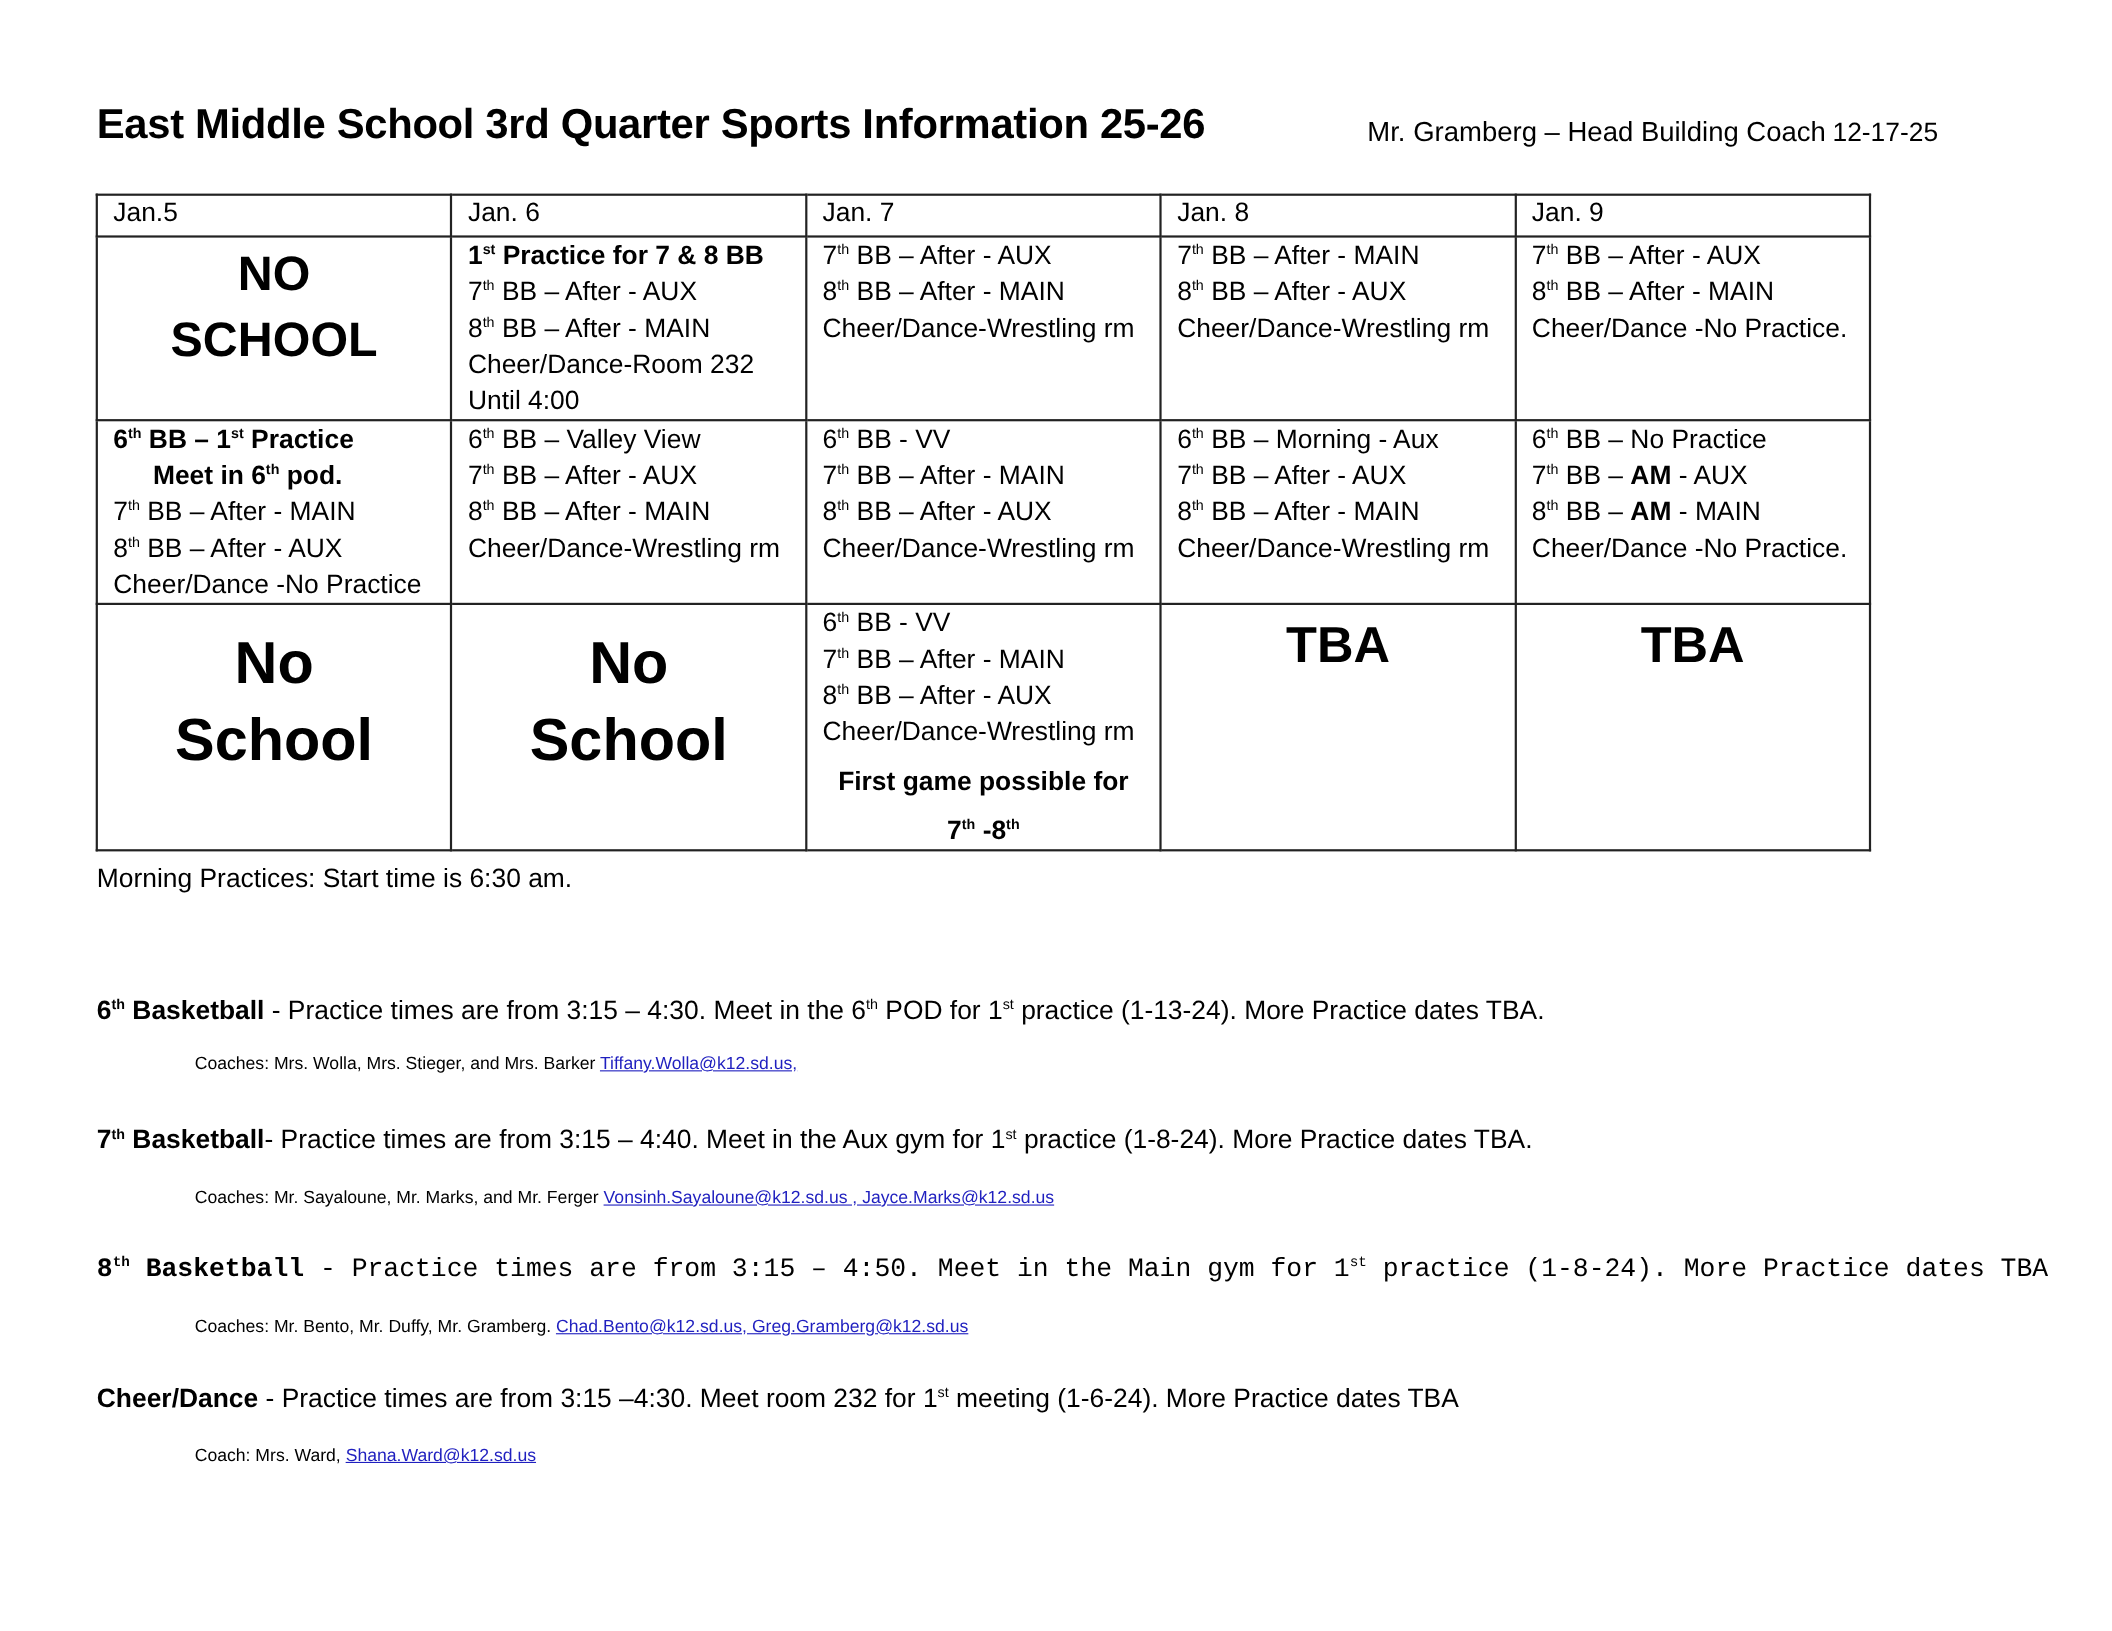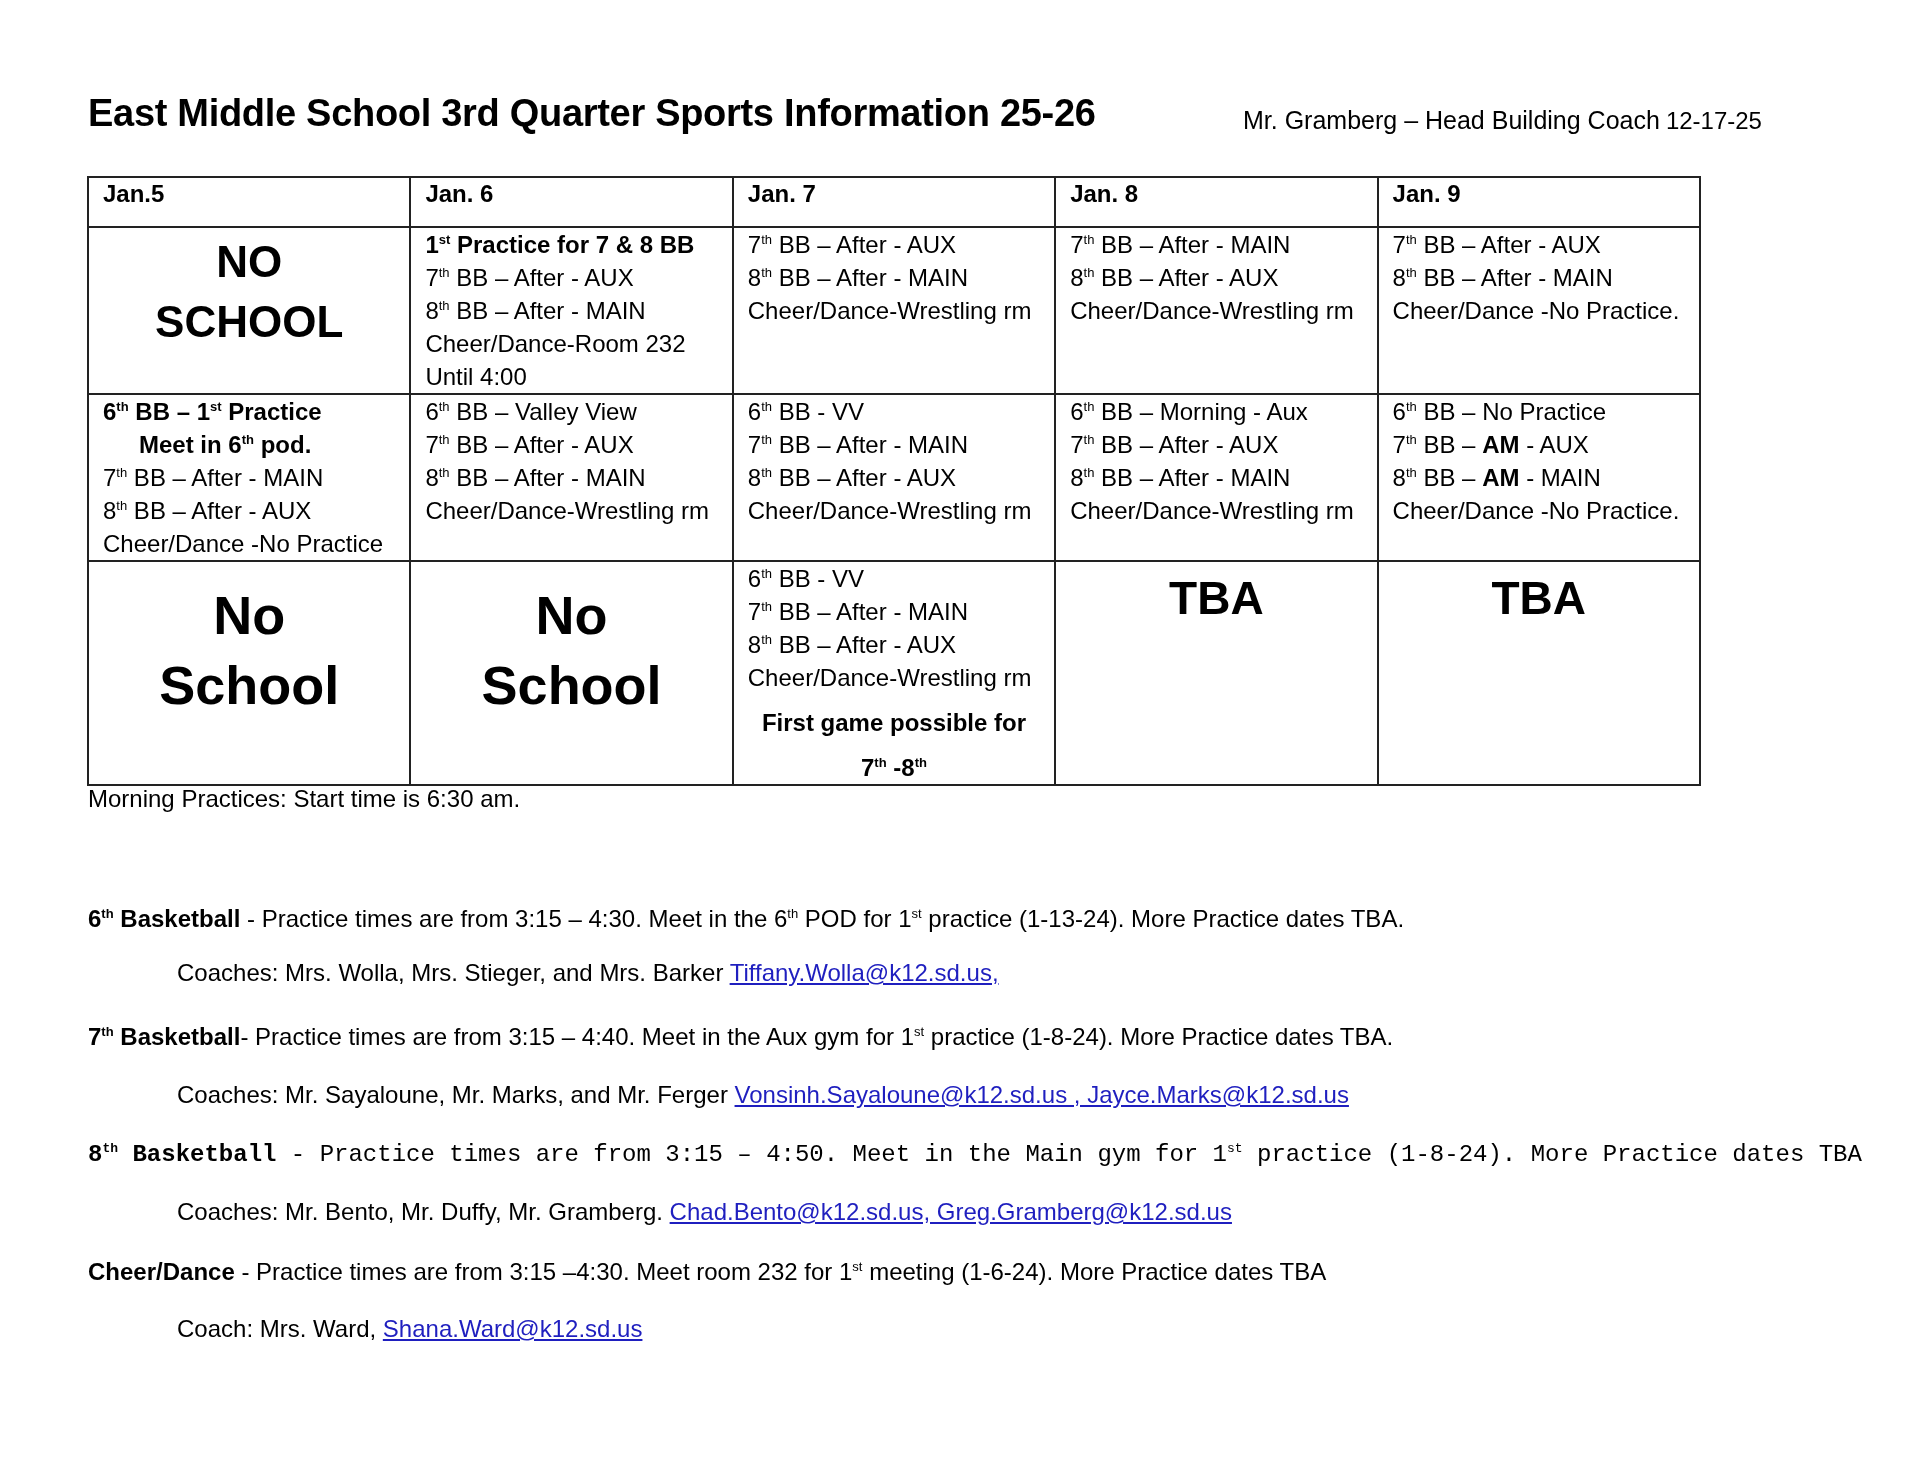--- a/index.html
+++ b/index.html
@@ -6,32 +6,32 @@
   body { width:1920px; height:1483px; position:relative; overflow:hidden;
          font-family:"Liberation Sans", "DejaVu Sans", sans-serif; color:#000; }
   .title { position:absolute; left:88px; top:92px; font-size:38px; font-weight:bold;
            letter-spacing:-0.3px; white-space:nowrap; }
   .author { position:absolute; left:1243px; top:106px; font-size:25px; white-space:nowrap; }
   .author .date { font-size:24px; margin-left:6px; }
   table.sched { position:absolute; left:87px; top:176px; width:1614px;
                 border-collapse:collapse; table-layout:fixed; }
   table.sched td { border:2px solid #222; vertical-align:top; padding:0 14px;
                    font-size:24px; line-height:33px; }
-  tr.daterow td { height:32px; line-height:32px; padding-top:0; padding-bottom:16px;font-weight:bold; }
+  tr.daterow td { height:32px; line-height:32px; padding-top:0; padding-bottom:4px; }
   .line { white-space:nowrap; }
   sup { font-size:13px; line-height:0; vertical-align:9px; }
   .b { font-weight:bold; }
   .center { text-align:center;margin-top:12px; }
   .big1 { font-weight:bold; font-size:44px; line-height:60px; text-align:center; padding-top:4px; }
   .big2 { font-weight:bold; font-size:54px; line-height:70px; text-align:center; padding-top:18px; }
   .tba { font-weight:bold; font-size:46px; line-height:60px; text-align:center; padding-top:6px; }
   .indent { padding-left:36px; }
   .note { position:absolute; left:88px; top:785px; font-size:24px; white-space:nowrap; }
   .para { position:absolute; left:88px; font-size:24px; white-space:nowrap; }
-  .coach { position:absolute; left:177px; font-size:24px; white-space:nowrap; }
+  .coach { position:absolute; left:177px; font-size:16px; white-space:nowrap; }
   a.mail { color:#1f1fbf; text-decoration:underline; }
 </style>
 </head>
 <body>
 
 <div class="title">East Middle School 3rd Quarter Sports Information 25-26</div>
 <div class="author"><span>Mr. Gramberg – Head Building Coach</span><span class="date">12-17-25</span></div>
 
 <table class="sched">
   <tbody id="sched-body">

